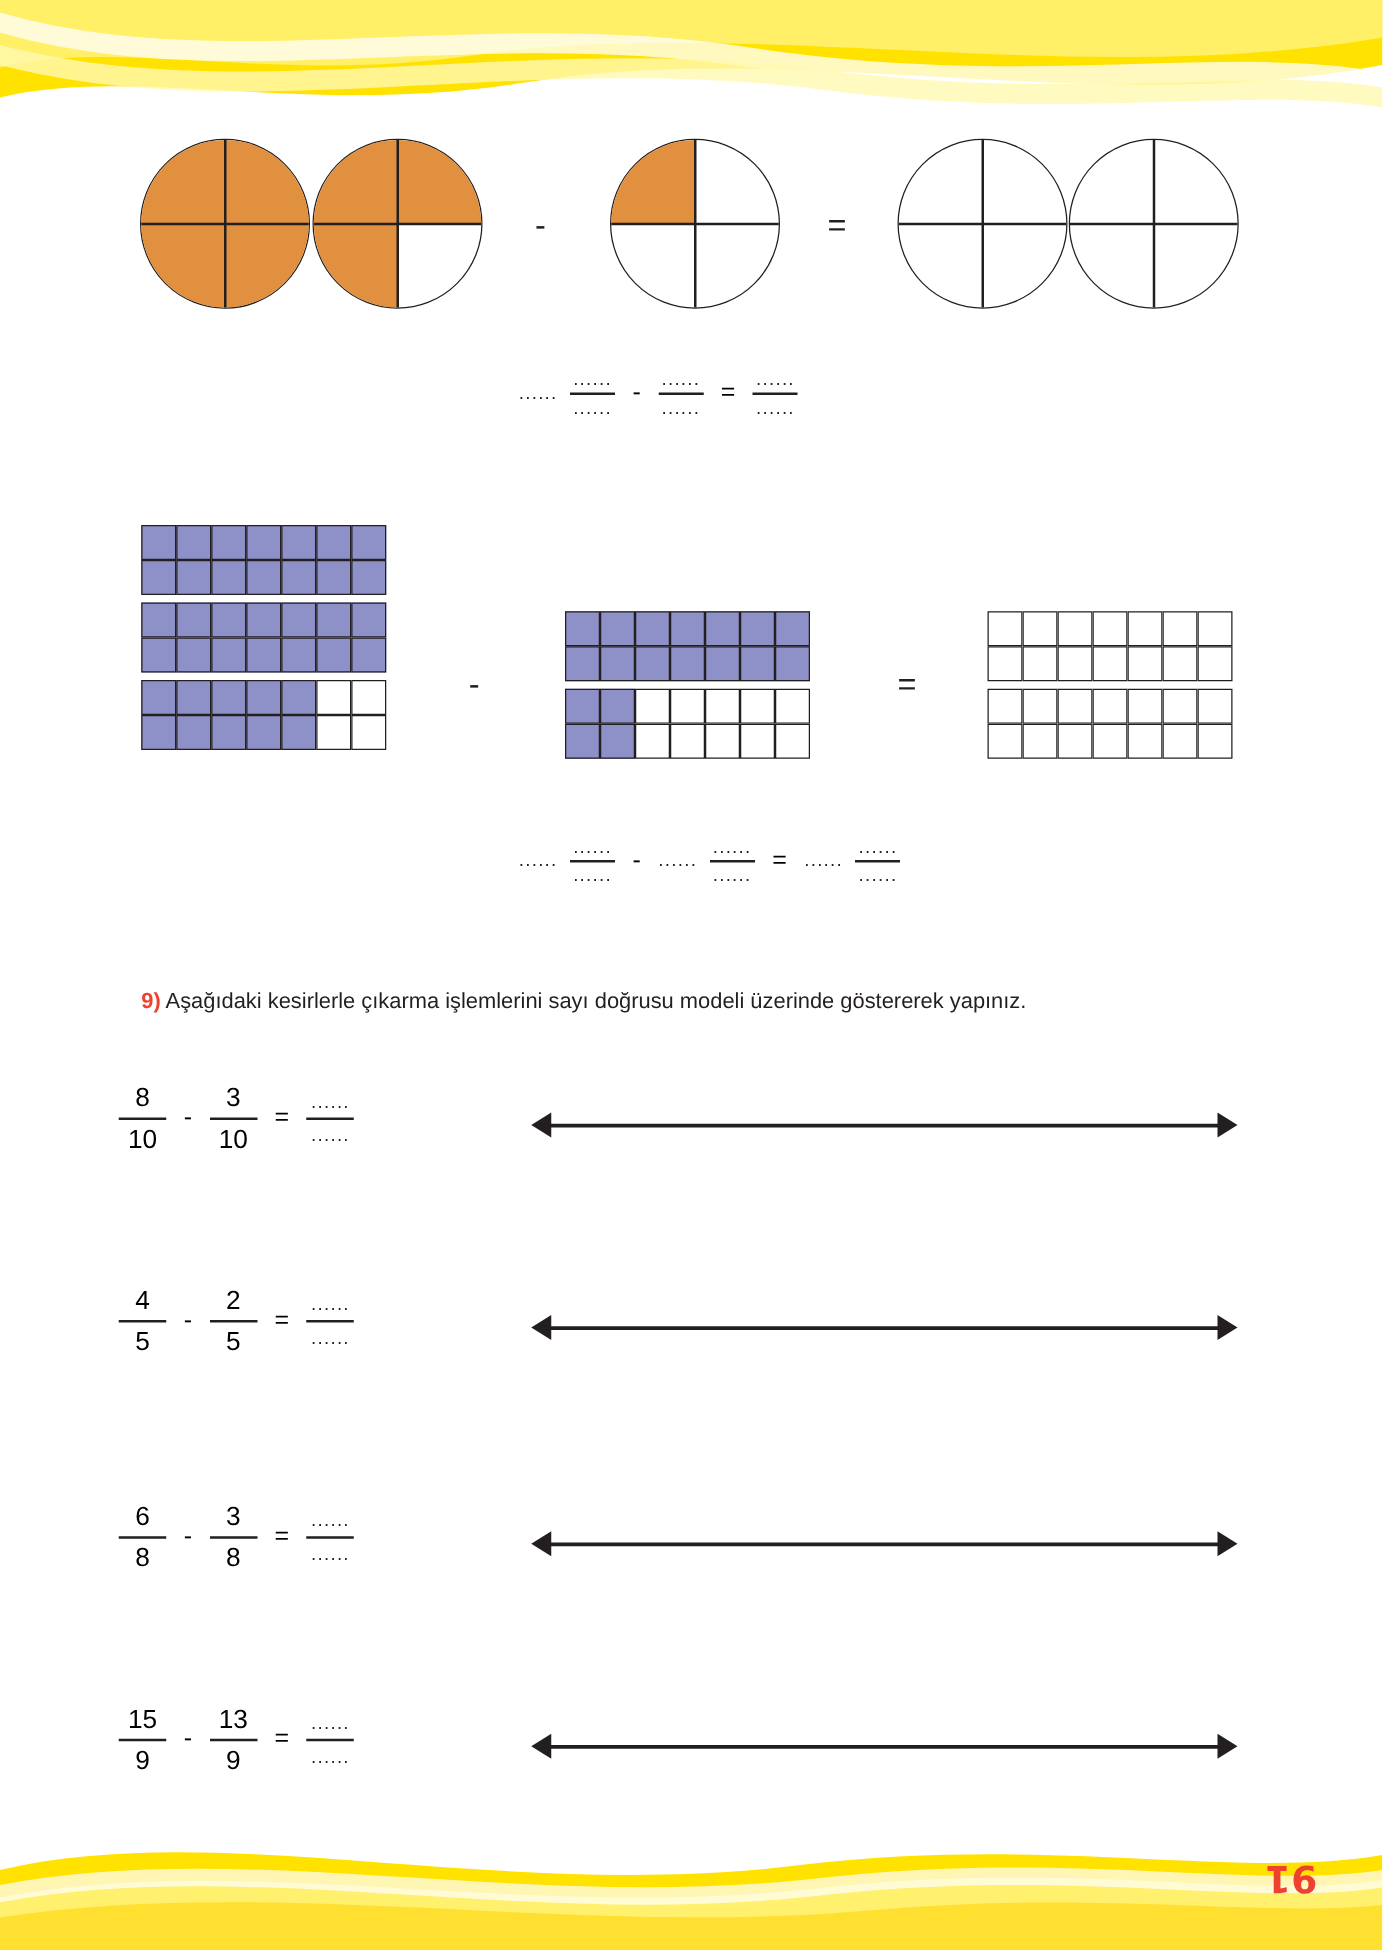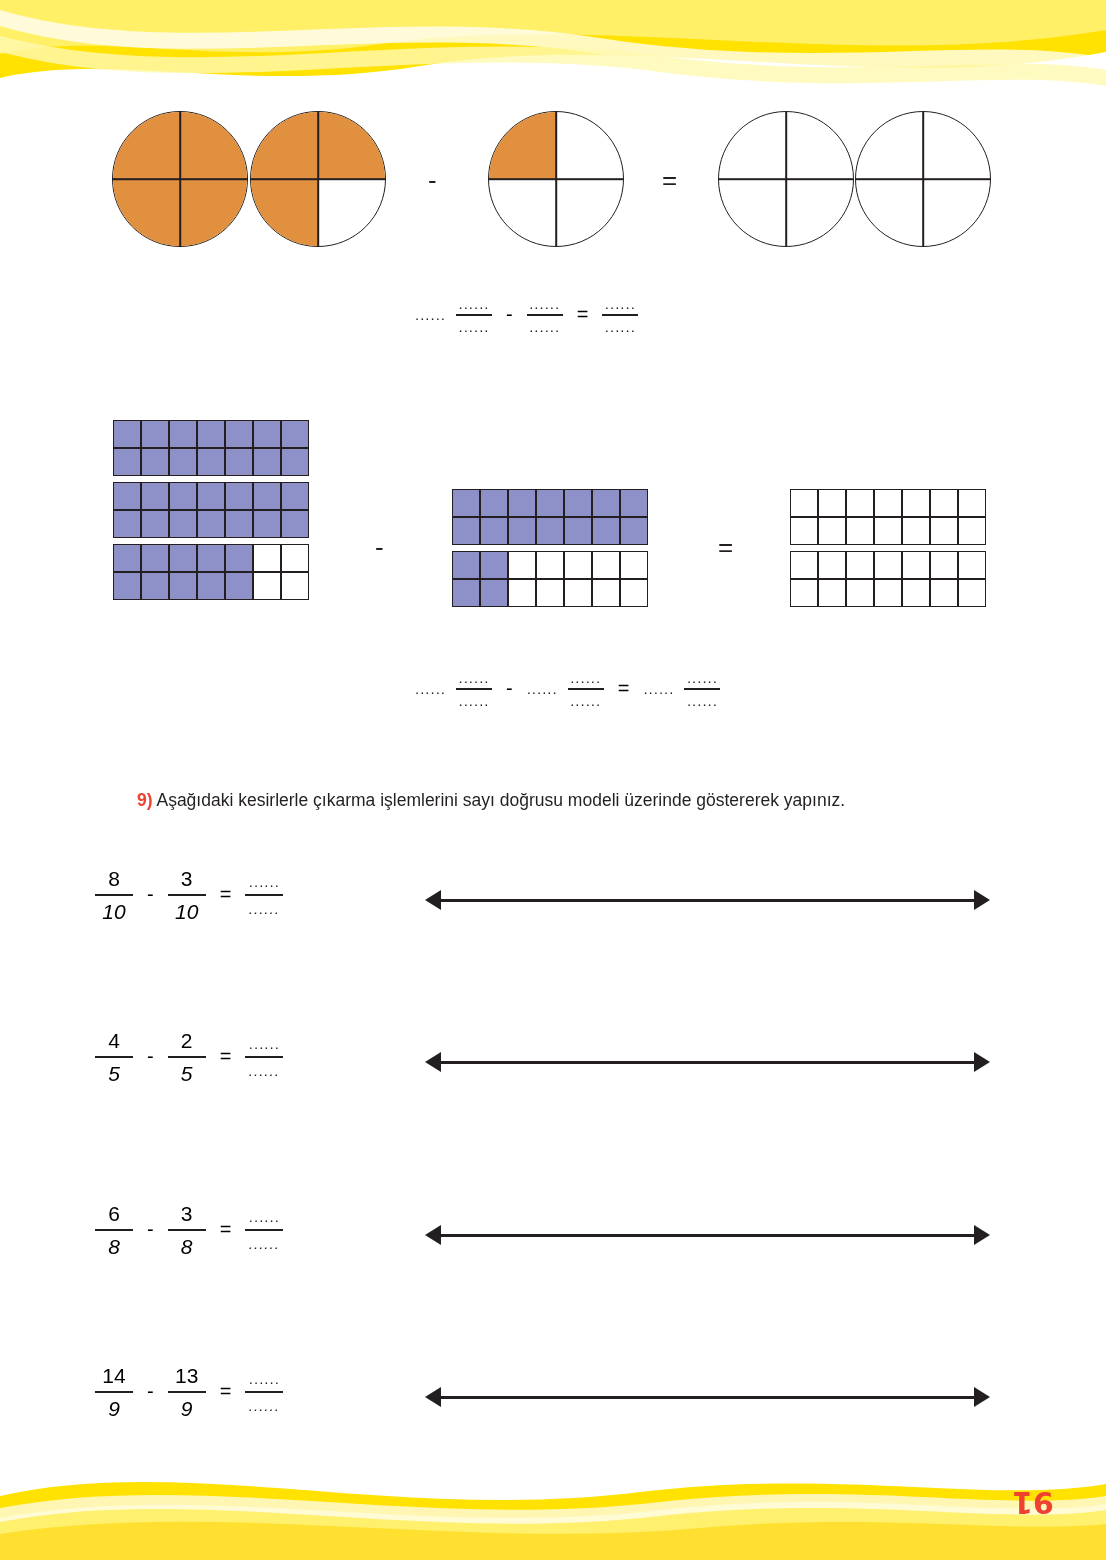--- a/index.html
+++ b/index.html
@@ -46,31 +46,31 @@
   
   .grid-model{position:absolute;}
   .gridrow{display:flex;}
   .cell{width:28px;height:28px;border:1.3px solid #231f20;box-sizing:border-box;background:#ffffff;}
   .cell.fill{background:#8e90c8;}
   .gridblock{margin-bottom:6px;}
 
   
   .qtext{
     position:absolute;left:113px;top:790px;width:900px;
-    font-size:17.5px;color:#231f20;margin-left:24px;
+    font-size:17.5px;color:#231f20;
   }
   .qnum{color:#ef4130;font-weight:bold;}
 
   
   .ex{position:absolute;left:95px;width:960px;height:110px;}
   .ex .expr{position:absolute;left:0;top:0;display:flex;align-items:center;gap:14px;}
   .bigfrac{display:inline-flex;flex-direction:column;align-items:center;line-height:1;}
   .bigfrac .num{font-size:21px;padding:0 3px;}
   .bigfrac .bar{width:38px;height:1.7px;background:#231f20;margin:5px 0;}
-  .bigfrac .den{font-size:21px;padding:0 3px;font-style:italic;}
+  .bigfrac .den{font-size:21px;padding:0 3px;}
   .bigfrac.blank .num,.bigfrac.blank .den{font-size:15px;letter-spacing:1px;}
   .opr{font-size:20px;}
 
   .numline{position:absolute;left:330px;top:22px;width:565px;height:20px;}
   .numline .shaft{position:absolute;left:8px;top:9px;width:549px;height:2.6px;background:#231f20;}
   .arrowL,.arrowR{position:absolute;top:0;width:0;height:0;border-top:10px solid transparent;border-bottom:10px solid transparent;}
   .arrowL{left:0;border-right:16px solid #231f20;}
   .arrowR{right:0;border-left:16px solid #231f20;}
 
   .page-num{
@@ -410,21 +410,21 @@
     <div class="numline">
       <div class="arrowL"></div>
       <div class="shaft"></div>
       <div class="arrowR"></div>
     </div>
   </div>
 
   <div class="ex" style="top:1365px;">
     <div class="expr">
       <span class="bigfrac">
-        <span class="num">14</span>
+        <span class="num">15</span>
         <span class="bar"></span>
         <span class="den">9</span>
       </span>
       <span class="opr">-</span>
       <span class="bigfrac">
         <span class="num">13</span>
         <span class="bar"></span>
         <span class="den">9</span>
       </span>
       <span class="opr">=</span>

